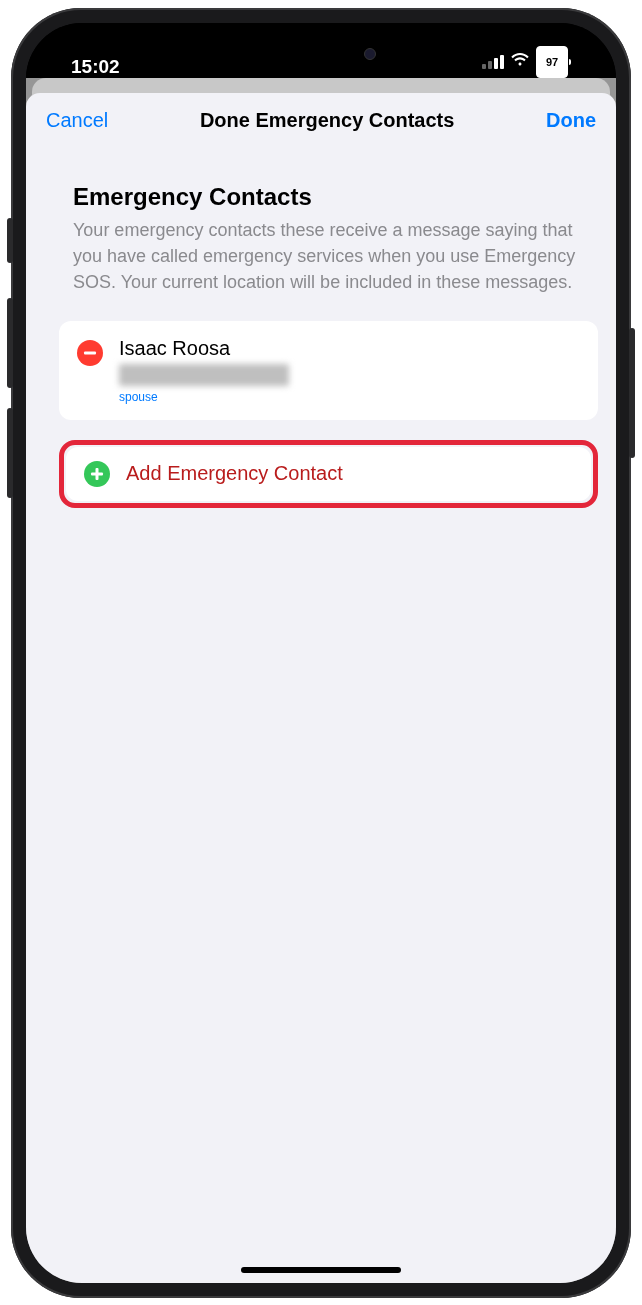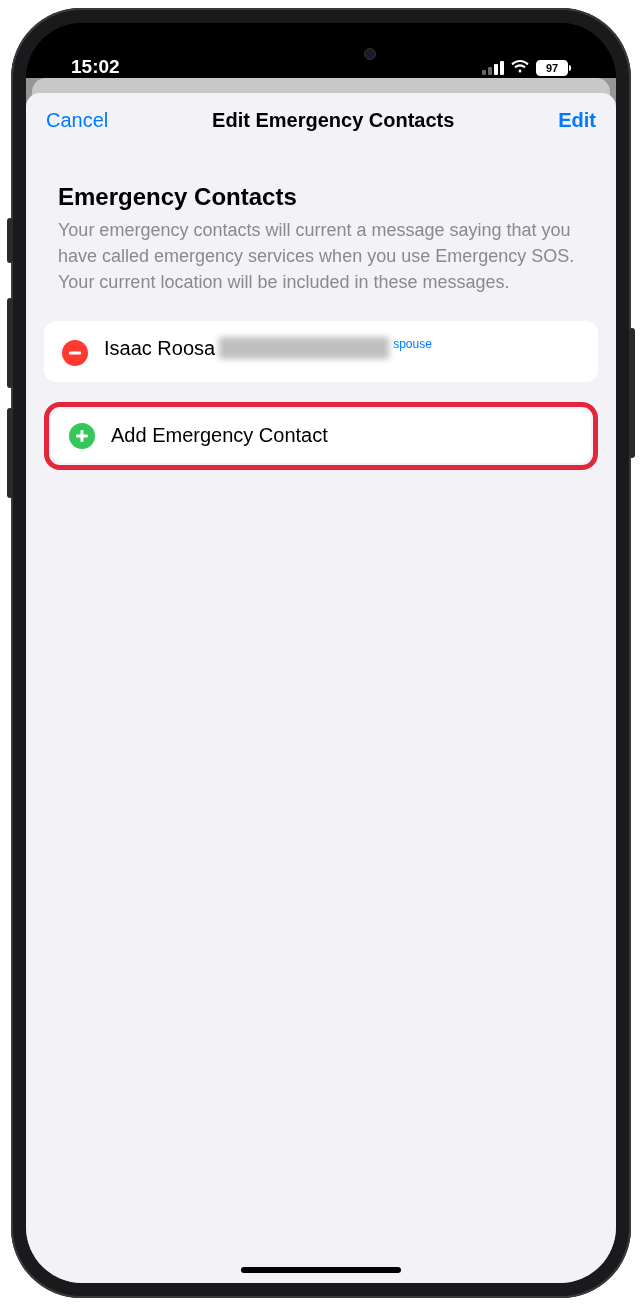--- a/index.html
+++ b/index.html
@@ -99,21 +99,21 @@
     .signal-bars span:nth-child(3) { height: 11px; }
     .signal-bars span:nth-child(4) { height: 14px; }
     .wifi-icon svg { width: 20px; height: 15px; }
     .battery {
       display: flex;
       align-items: center;
       gap: 1px;
     }
     .battery-body {
       width: 32px;
-      height: 16px;
+      height: 32px;
       border: 1.5px solid #fff;
       border-radius: 4px;
       padding: 1.5px;
       position: relative;
       display: flex;
       align-items: center;
       justify-content: center;
       background: #fff;
     }
     .battery-tip {
@@ -161,20 +161,21 @@
       text-align: center;
     }
     .nav-done { font-weight: 600; }
     .nav-title {
       font-size: 20px;
       font-weight: 600;
       color: #000;
     }
     .content {
       padding: 35px 18px 0 18px;
+      margin-left: 15px;
     }
     .section-title {
       font-size: 24px;
       font-weight: 700;
       color: #000;
       padding-left: 14px;
       margin-bottom: 6px;
     }
     .section-desc {
       font-size: 18px;
@@ -206,40 +207,41 @@
       justify-content: center;
       flex-shrink: 0;
       color: #fff;
       margin-top: 3px;
     }
     .remove-icon { background: #ff3b30; }
     .add-icon { background: #34c759; margin-top: 0; }
     .remove-icon svg, .add-icon svg { width: 14px; height: 14px; }
     .contact-info {
       display: flex;
+      flex-direction: column;
       gap: 4px;
     }
     .contact-name {
       font-size: 20px;
       color: #000;
     }
     .contact-phone-redacted {
       width: 170px;
       height: 22px;
       background: #bfbfbf;
       filter: blur(3px);
       border-radius: 2px;
     }
     .contact-relation {
       font-size: 12px;
       color: #007aff;
     }
     .add-label {
       font-size: 20px;
-      color: #000000;
+      color: #b91c1c;
     }
     .highlight-wrap {
       border: 5px solid #e3263a;
       border-radius: 16px;
       padding: 2px;
     }
     .highlight-wrap .list-group {
       margin-bottom: 0;
     }
     .home-indicator {
@@ -288,27 +290,27 @@
         </div>
       </div>
     </div>
 
     <div class="sheet-backdrop">
       <div class="sheet-top"></div>
       <div class="modal-sheet">
 
         <div class="nav-bar">
           <div class="nav-cancel">Cancel</div>
-          <div class="nav-title">Edit Emergency Contacts</div>
-          <div class="nav-done">Edit</div>
+          <div class="nav-title">Done Emergency Contacts</div>
+          <div class="nav-done">Done</div>
         </div>
 
         <div class="content">
           <div class="section-title">Emergency Contacts</div>
-          <div class="section-desc">Your emergency contacts will current a message saying that you have called emergency services when you use Emergency SOS. Your current location will be included in these messages.</div>
+          <div class="section-desc">Your emergency contacts these receive a message saying that you have called emergency services when you use Emergency SOS. Your current location will be included in these messages.</div>
 
           <div class="list-group">
             <div class="contact-row">
               <div class="remove-icon">
                 <svg viewBox="0 0 14 14" fill="#fff">
                     <rect x="1" y="5.5" width="12" height="3" rx="1"></rect>
                   </svg>
               </div>
               <div class="contact-info">
                 <div class="contact-name">Isaac Roosa</div>

